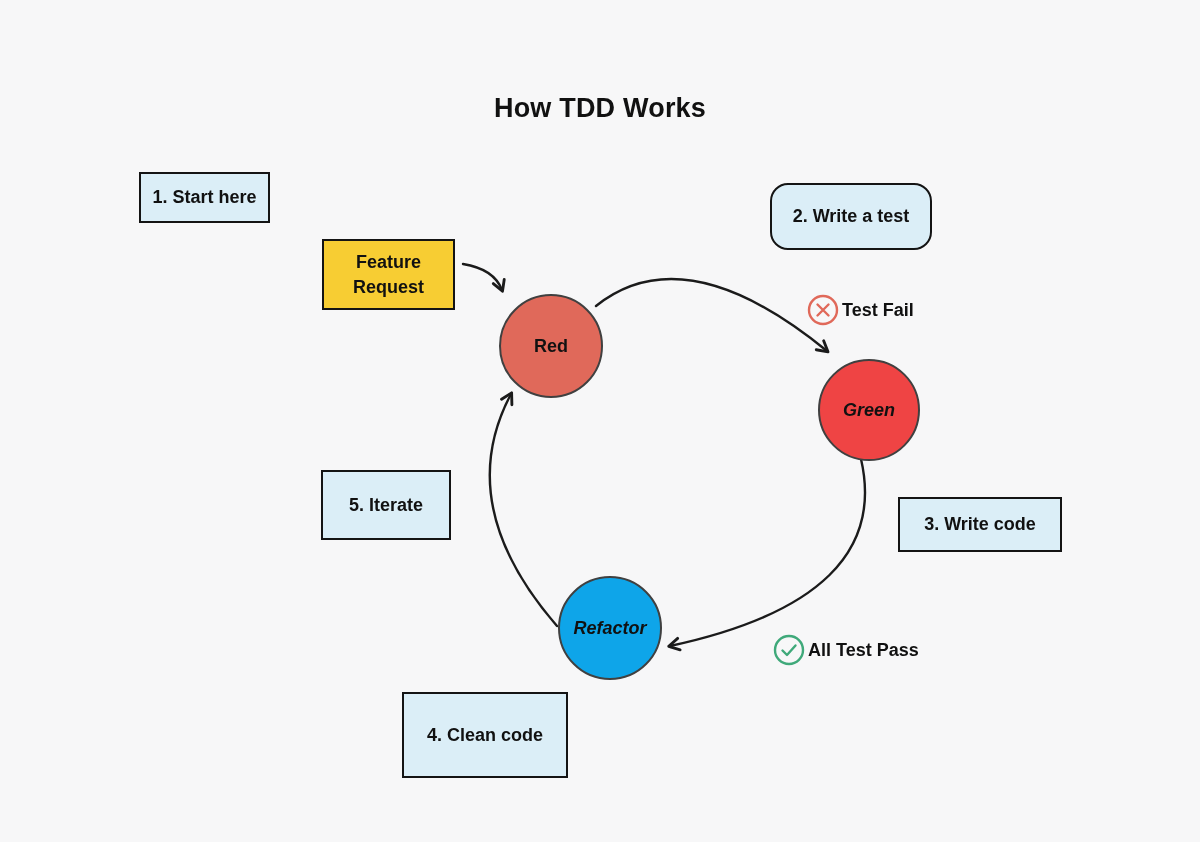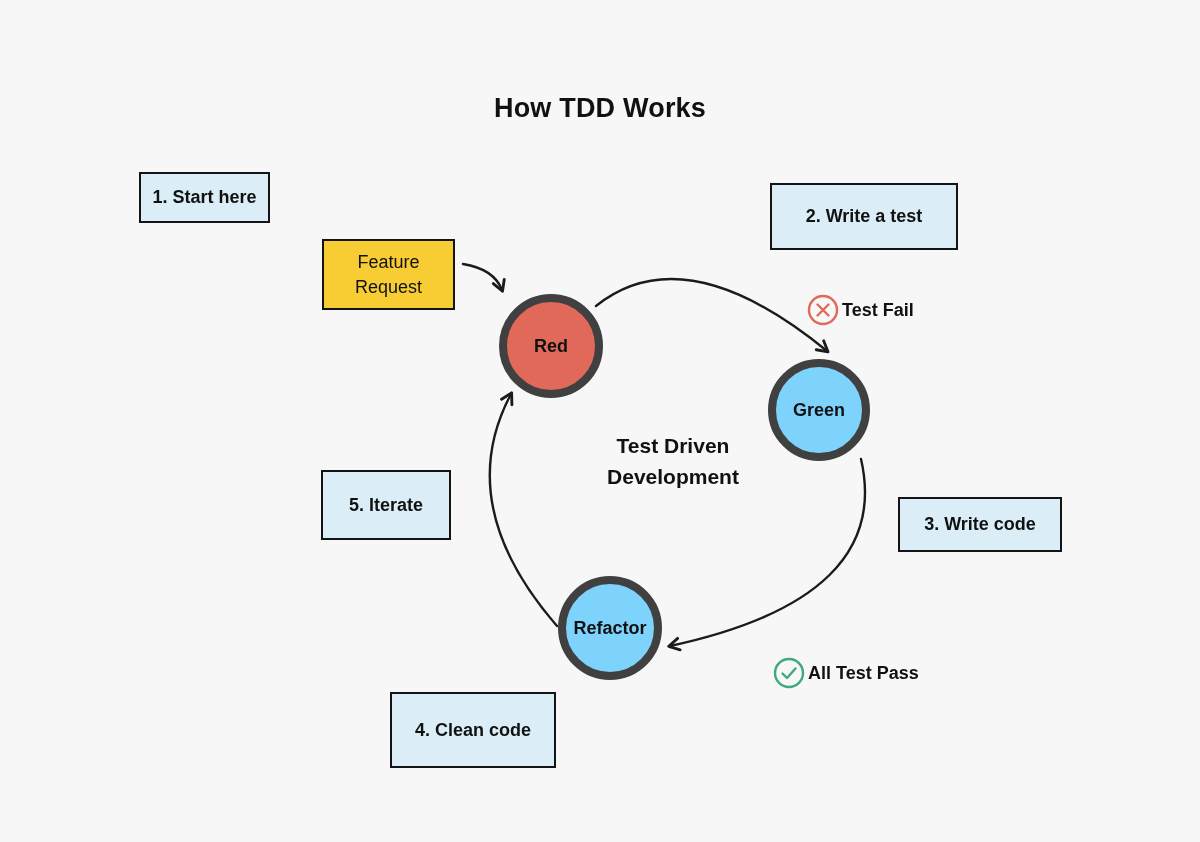--- a/index.html
+++ b/index.html
@@ -29,76 +29,76 @@
     border: 2px solid #141414;
     display: flex;
     align-items: center;
     justify-content: center;
     font-size: 18px;
     font-weight: 700;
     text-align: center;
     box-sizing: border-box;
   }
   .note-start   { left: 139px; top: 172px; width: 131px; height: 51px; }
-  .note-test    { left: 770px; top: 183px; width: 188px; height: 67px; }
+  .note-test    { left: 770px; top: 183px; width: 162px; height: 67px; border-radius: 18px; }
   .note-code    { left: 898px; top: 497px; width: 164px; height: 55px; }
-  .note-clean   { left: 390px; top: 692px; width: 166px; height: 76px; }
+  .note-clean   { left: 402px; top: 692px; width: 166px; height: 86px; }
   .note-iterate { left: 321px; top: 470px; width: 130px; height: 70px; text-align: right; }
 
   .feature {
     position: absolute;
     left: 322px; top: 239px; width: 133px; height: 71px;
     background: #f7cd33;
     border: 2px solid #141414;
     display: flex;
     align-items: center;
     justify-content: center;
     font-size: 18px;
-    font-weight: 400;
+    font-weight: 700;
     line-height: 25px;
     text-align: center;
     box-sizing: border-box;
     padding: 0 8px;
   }
 
   .node {
     position: absolute;
     border-radius: 50%;
-    border: 8px solid #404040;
+    border: 2px solid #404040;
     display: flex;
     align-items: center;
     justify-content: center;
     font-size: 18px;
     font-weight: 700;
     box-sizing: border-box;
   }
   .node-red      { left: 499px; top: 294px; width: 104px; height: 104px; background: #e0695a; }
-  .node-green    { left: 768px; top: 359px; width: 102px; height: 102px; background: #7dd3fc; }
-  .node-refactor { left: 558px; top: 576px; width: 104px; height: 104px; background: #7dd3fc; }
+  .node-green    { left: 818px; top: 359px; width: 102px; height: 102px; background: #ef4444; font-style: italic; }
+  .node-refactor { left: 558px; top: 576px; width: 104px; height: 104px; background: #0ea5e9; font-style: italic; }
 
   .center-label {
     position: absolute;
     left: 563px; top: 430px; width: 220px;
     text-align: center;
     font-size: 21px;
     font-weight: 700;
     line-height: 31px;
   }
 
   .status {
     position: absolute;
     display: flex;
     align-items: center;
     gap: 3px;
     font-size: 18px;
     font-weight: 700;
     white-space: nowrap;
   }
   .status-fail { left: 807px; top: 294px; }
-  .status-pass { left: 773px; top: 657px; }
+  .status-pass { left: 773px; top: 634px; }
   .status .icon { width: 32px; height: 32px; display: block; }
 
   svg.arrows {
     position: absolute;
     left: 0; top: 0;
     pointer-events: none;
   }
 </style>
 </head>
 <body>
@@ -144,21 +144,20 @@
   <div class="node node-red">
     <span>Red</span>
   </div>
   <div class="node node-green">
     <span>Green</span>
   </div>
   <div class="node node-refactor">
     <span>Refactor</span>
   </div>
 
-  <div class="center-label">Test Driven Development</div>
 
   <div class="status status-fail">
     <svg class="icon" viewBox="0 0 32 32">
       <circle cx="16" cy="16" r="14" fill="none" stroke="#e0695a" stroke-width="2.4"></circle>
       <path d="M10.5 10.5 L21.5 21.5 M21.5 10.5 L10.5 21.5" fill="none" stroke="#e0695a" stroke-width="2.4" stroke-linecap="round"></path>
     </svg>
     <span>Test Fail</span>
   </div>
 
   <div class="status status-pass">

